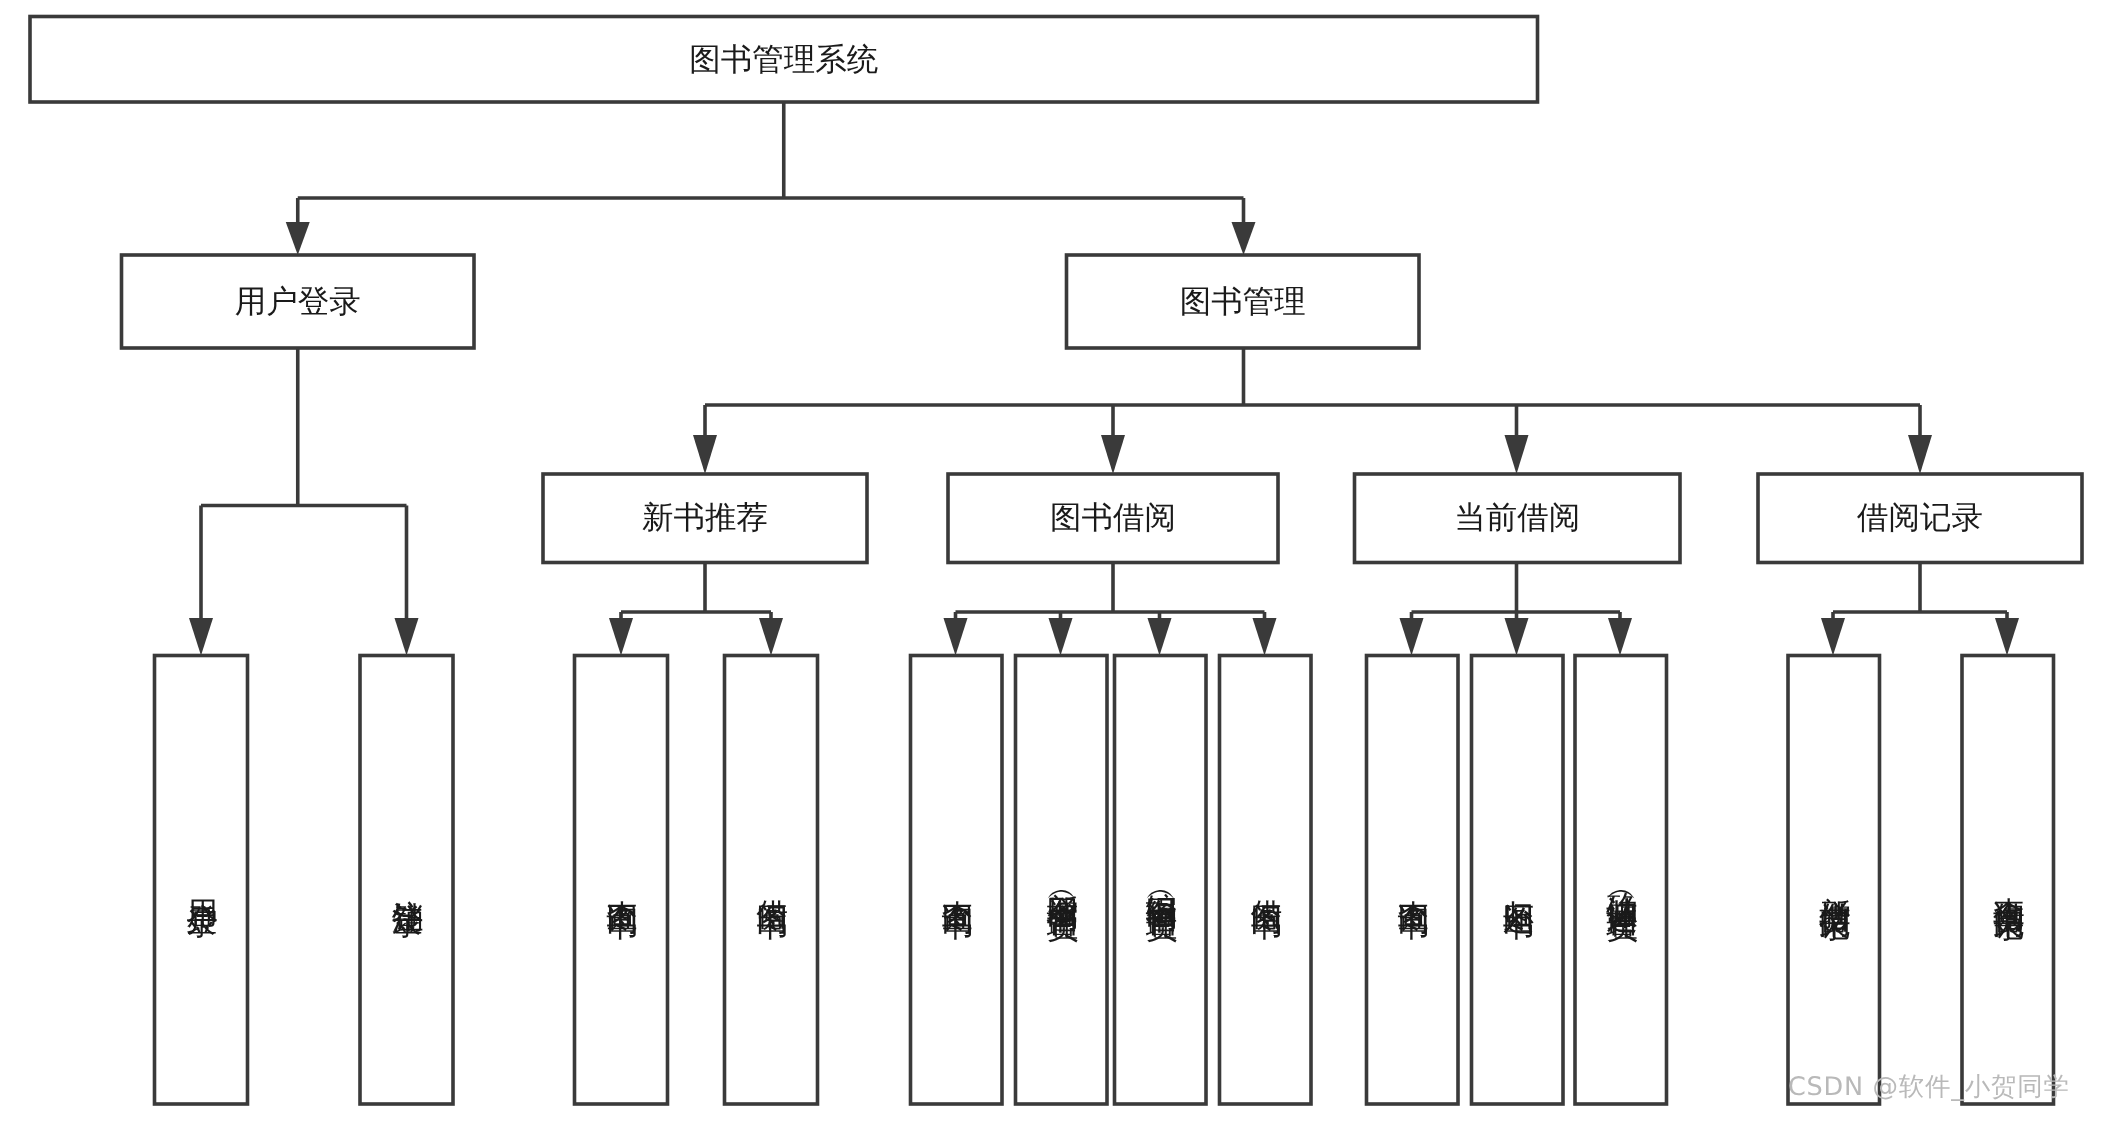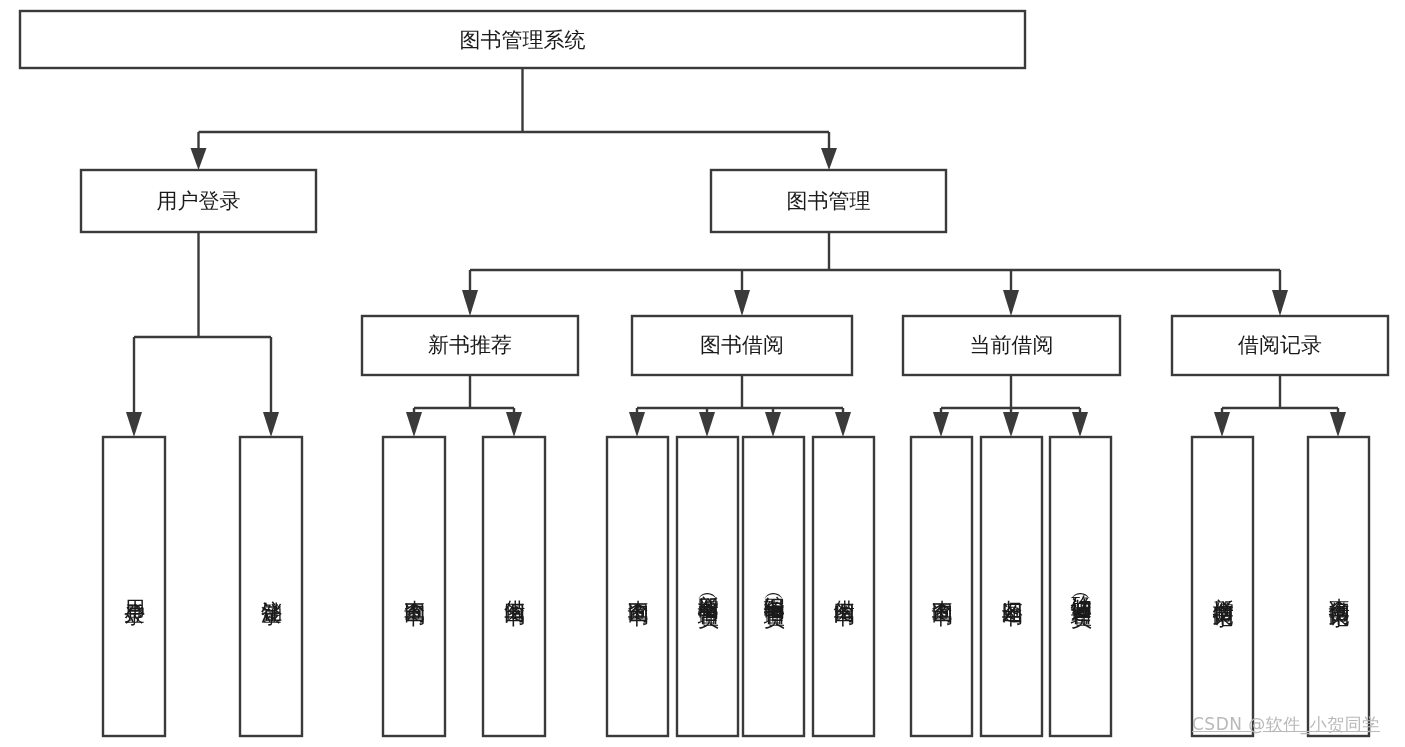--- a/index.html
+++ b/index.html
@@ -62,21 +62,20 @@
     justify-content: center;
     pointer-events: none;
   }
   .watermark {
     position: absolute;
     font-family: "DejaVu Sans", "Liberation Sans", sans-serif;
     font-size: 17px;
     color: #b9b9b9;
     white-space: nowrap;
     letter-spacing: 0.5px;
-    text-decoration: underline;
   }
 </style>
 </head>
 <body>
 
 <div id="diagram-root">
 
   <svg id="tree-svg" viewBox="0 0 1405 747">
     <defs></defs>
 

